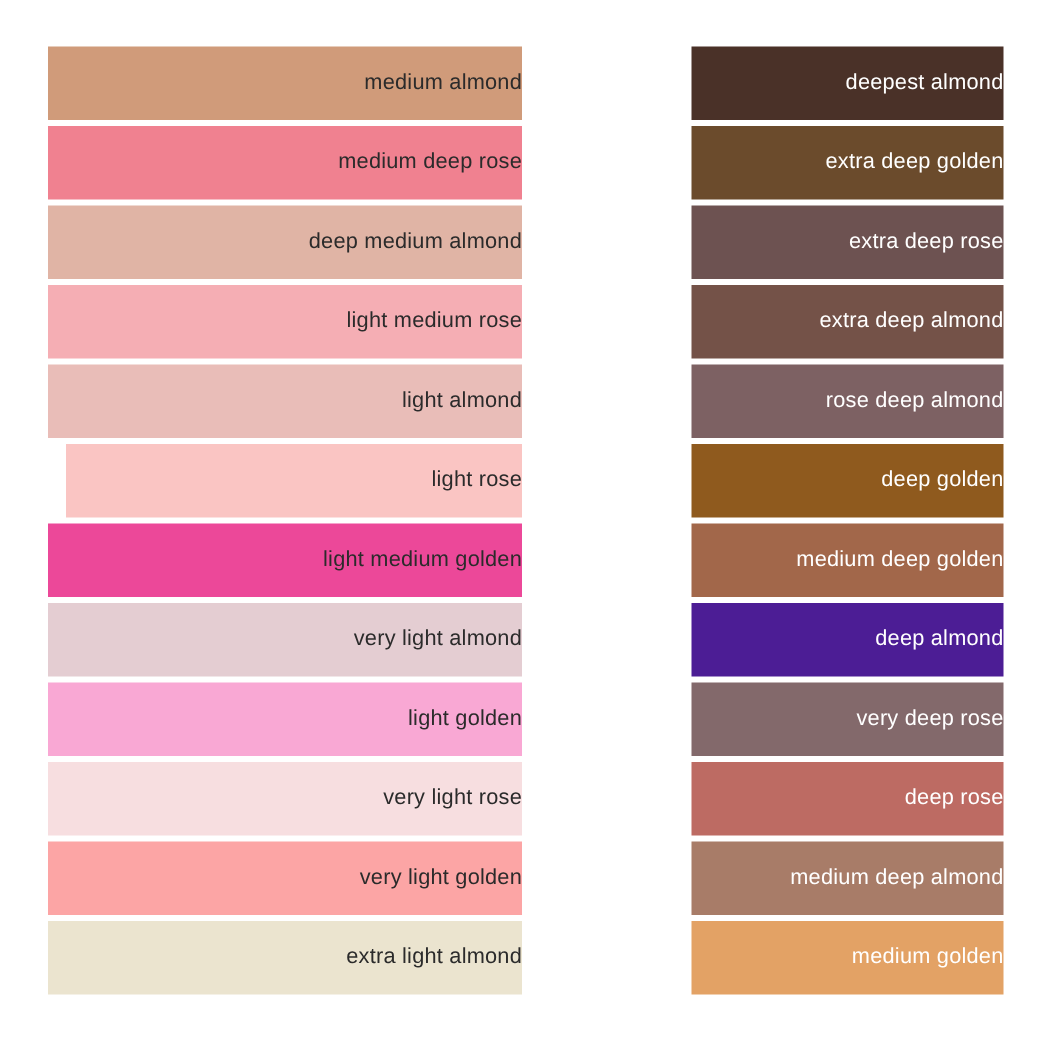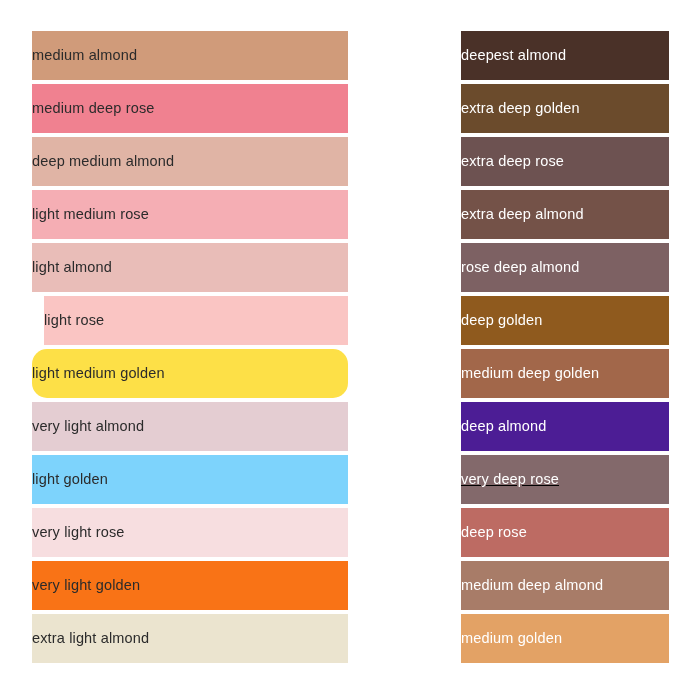--- a/index.html
+++ b/index.html
@@ -29,21 +29,21 @@
   .palette-column.left {
     width: 316px;
   }
   .palette-column.right {
     width: 208px;
   }
   .swatch {
     position: relative;
     display: flex;
     align-items: center;
-    justify-content: flex-start;
+    justify-content: flex-end;
     box-sizing: border-box;
     height: 49px;
     margin-bottom: 4px;
     overflow: hidden;
   }
   .swatch:last-child {
     margin-bottom: 0;
   }
   .swatch-label {
     font-size: 14.5px;
@@ -77,33 +77,33 @@
       </div>
       <div class="swatch dark-text" style="background-color: rgb(245, 174, 180);">
         <span class="swatch-label">light medium rose</span>
       </div>
       <div class="swatch dark-text" style="background-color: rgb(233, 189, 184);">
         <span class="swatch-label">light almond</span>
       </div>
       <div class="swatch dark-text" style="background-color: rgb(250, 197, 195); margin-left: 12px;">
         <span class="swatch-label">light rose</span>
       </div>
-      <div class="swatch dark-text" style="background-color: #fde047; border-radius: 15px;">
+      <div class="swatch dark-text" style="background-color: #ec4899;">
         <span class="swatch-label">light medium golden</span>
       </div>
       <div class="swatch dark-text" style="background-color: rgb(228, 205, 210);">
         <span class="swatch-label">very light almond</span>
       </div>
-      <div class="swatch dark-text" style="background-color: #7dd3fc;">
+      <div class="swatch dark-text" style="background-color: #f9a8d4;">
         <span class="swatch-label">light golden</span>
       </div>
       <div class="swatch dark-text" style="background-color: rgb(247, 222, 224);">
         <span class="swatch-label">very light rose</span>
       </div>
-      <div class="swatch dark-text" style="background-color: #f97316;">
+      <div class="swatch dark-text" style="background-color: #fca5a5;">
         <span class="swatch-label">very light golden</span>
       </div>
       <div class="swatch dark-text" style="background-color: rgb(235, 228, 207);">
         <span class="swatch-label">extra light almond</span>
       </div>
     </div>
 
   <div class="palette-column right" id="col-right">
       <div class="swatch light-text" style="background-color: rgb(74, 49, 40);">
         <span class="swatch-label">deepest almond</span>
@@ -122,21 +122,21 @@
       </div>
       <div class="swatch light-text" style="background-color: rgb(143, 90, 30);">
         <span class="swatch-label">deep golden</span>
       </div>
       <div class="swatch light-text" style="background-color: rgb(162, 103, 74);">
         <span class="swatch-label">medium deep golden</span>
       </div>
       <div class="swatch light-text" style="background-color: #4c1d95;">
         <span class="swatch-label">deep almond</span>
       </div>
-      <div class="swatch light-text" style="background-color: rgb(131, 105, 107); text-decoration: underline;">
+      <div class="swatch light-text" style="background-color: rgb(131, 105, 107);">
         <span class="swatch-label">very deep rose</span>
       </div>
       <div class="swatch light-text" style="background-color: rgb(189, 107, 99);">
         <span class="swatch-label">deep rose</span>
       </div>
       <div class="swatch light-text" style="background-color: rgb(168, 124, 104);">
         <span class="swatch-label">medium deep almond</span>
       </div>
       <div class="swatch light-text" style="background-color: rgb(227, 162, 101);">
         <span class="swatch-label">medium golden</span>

